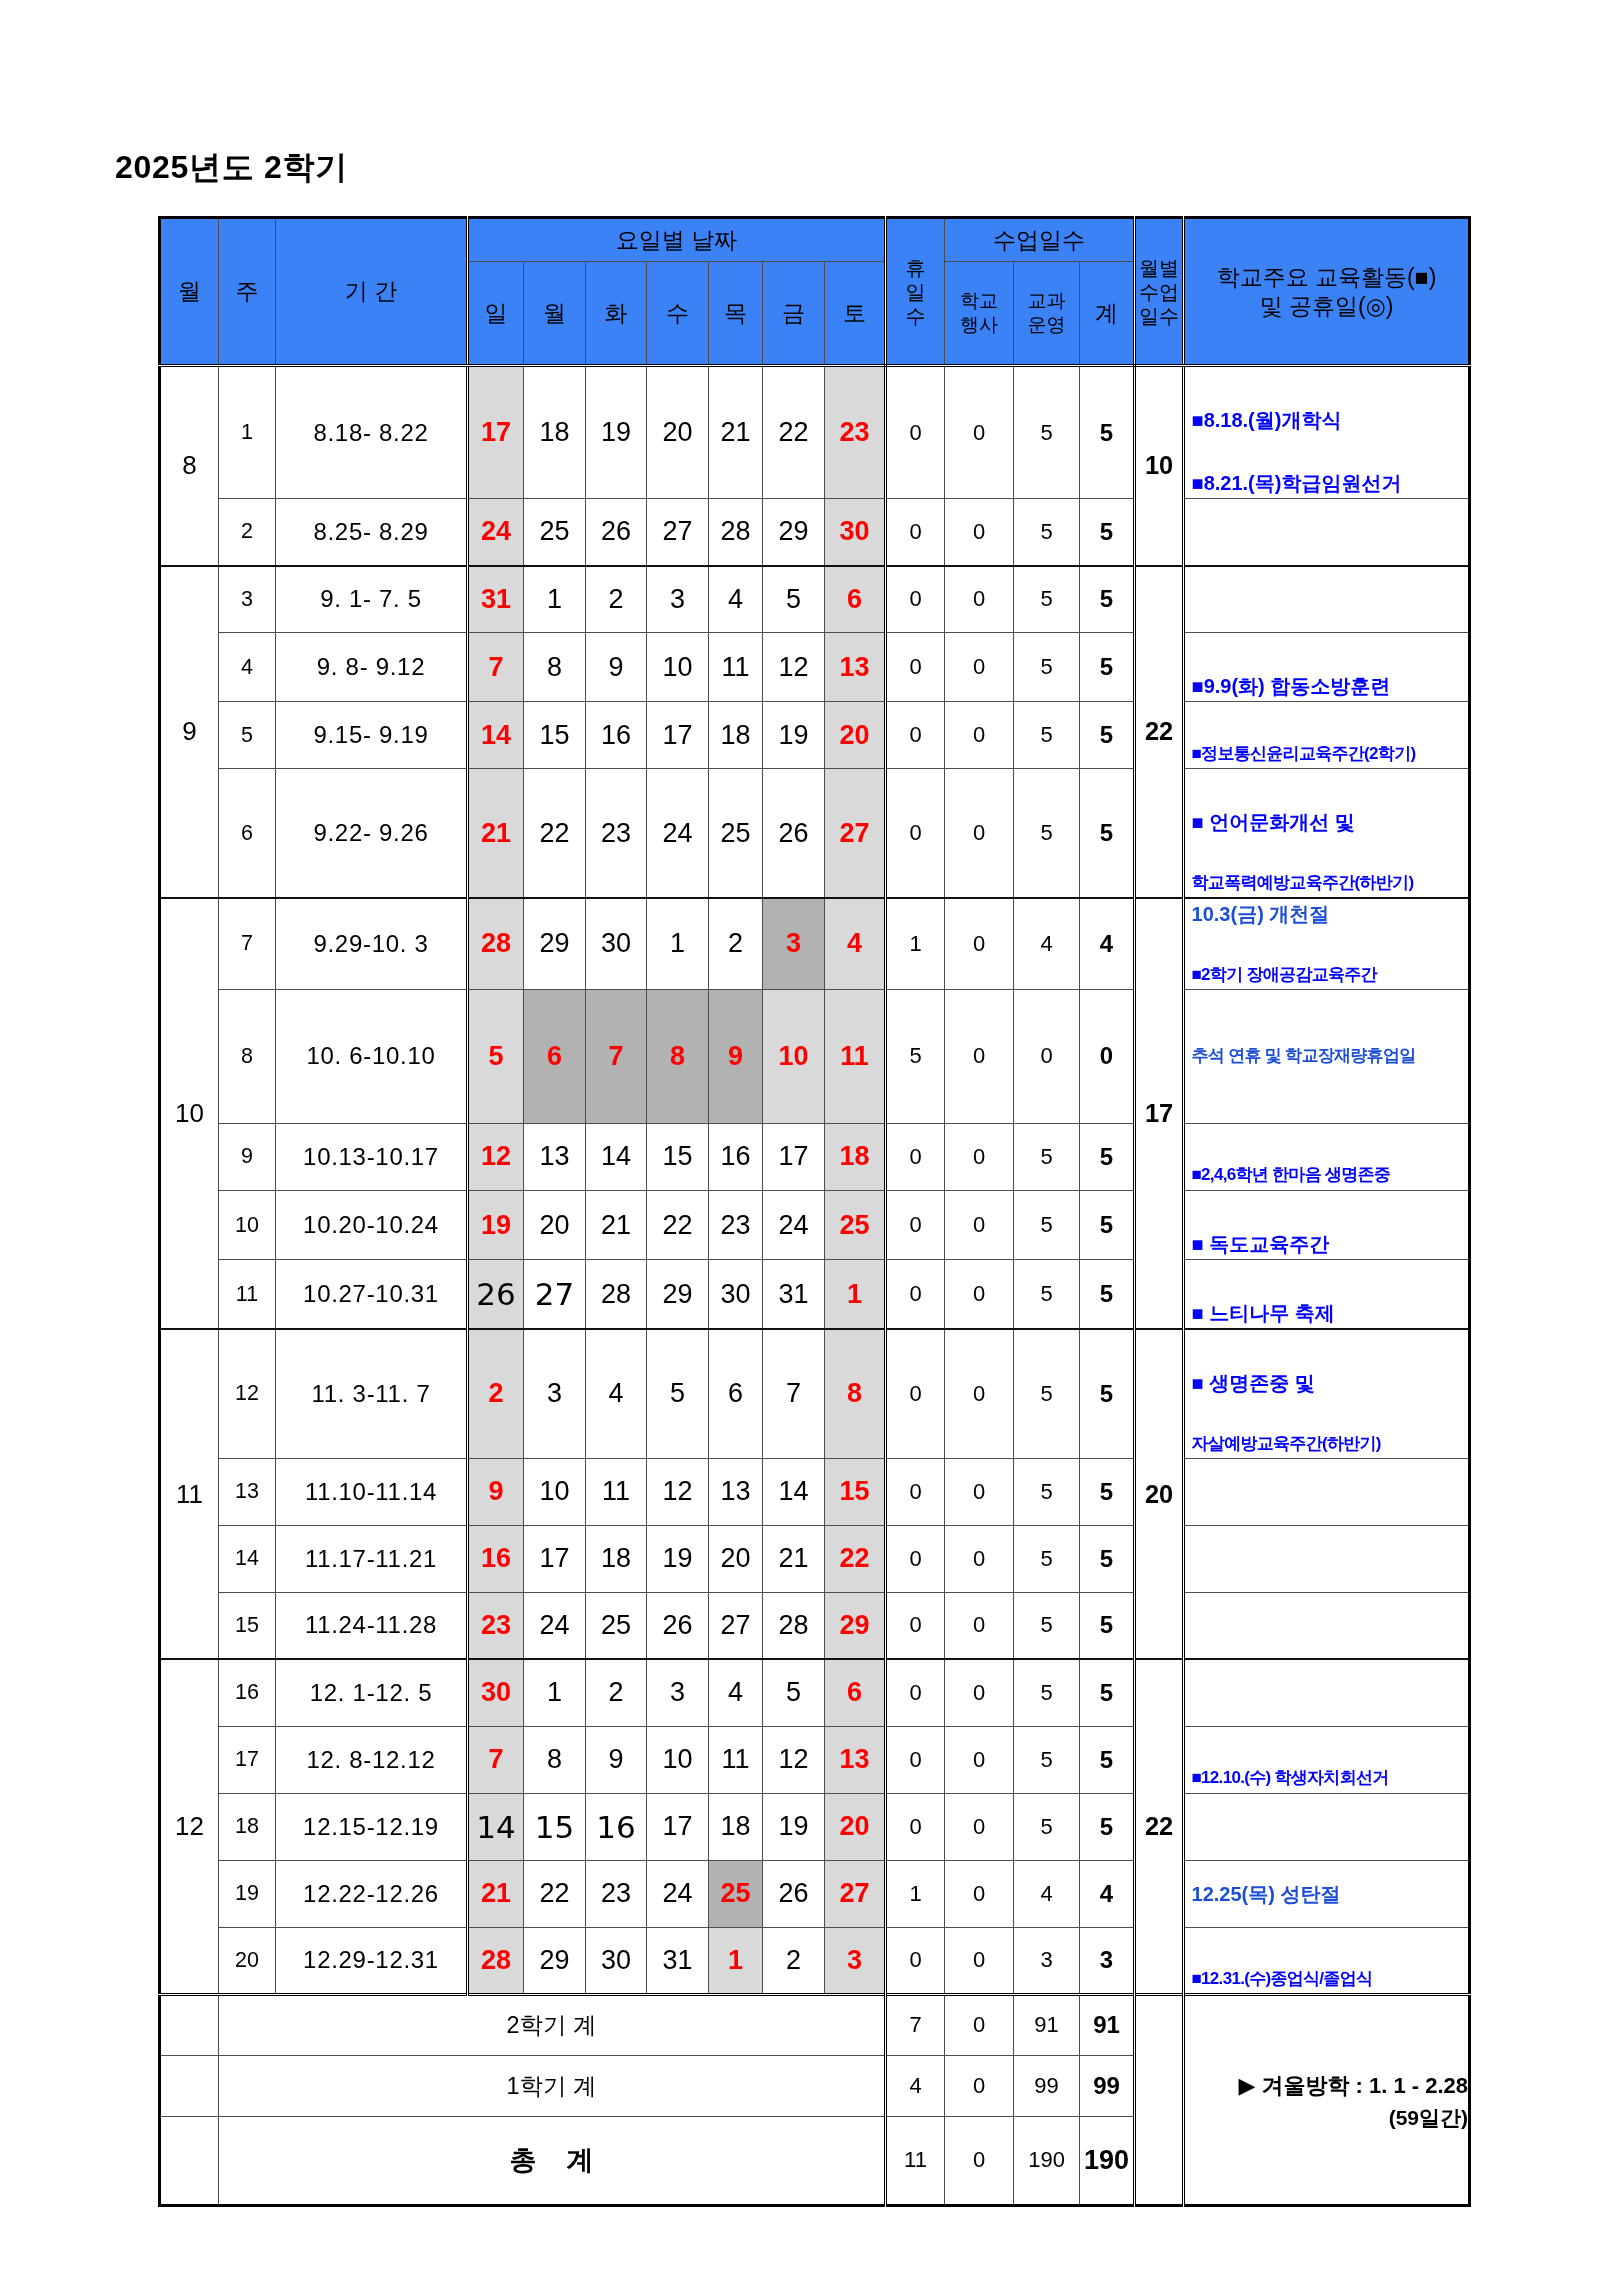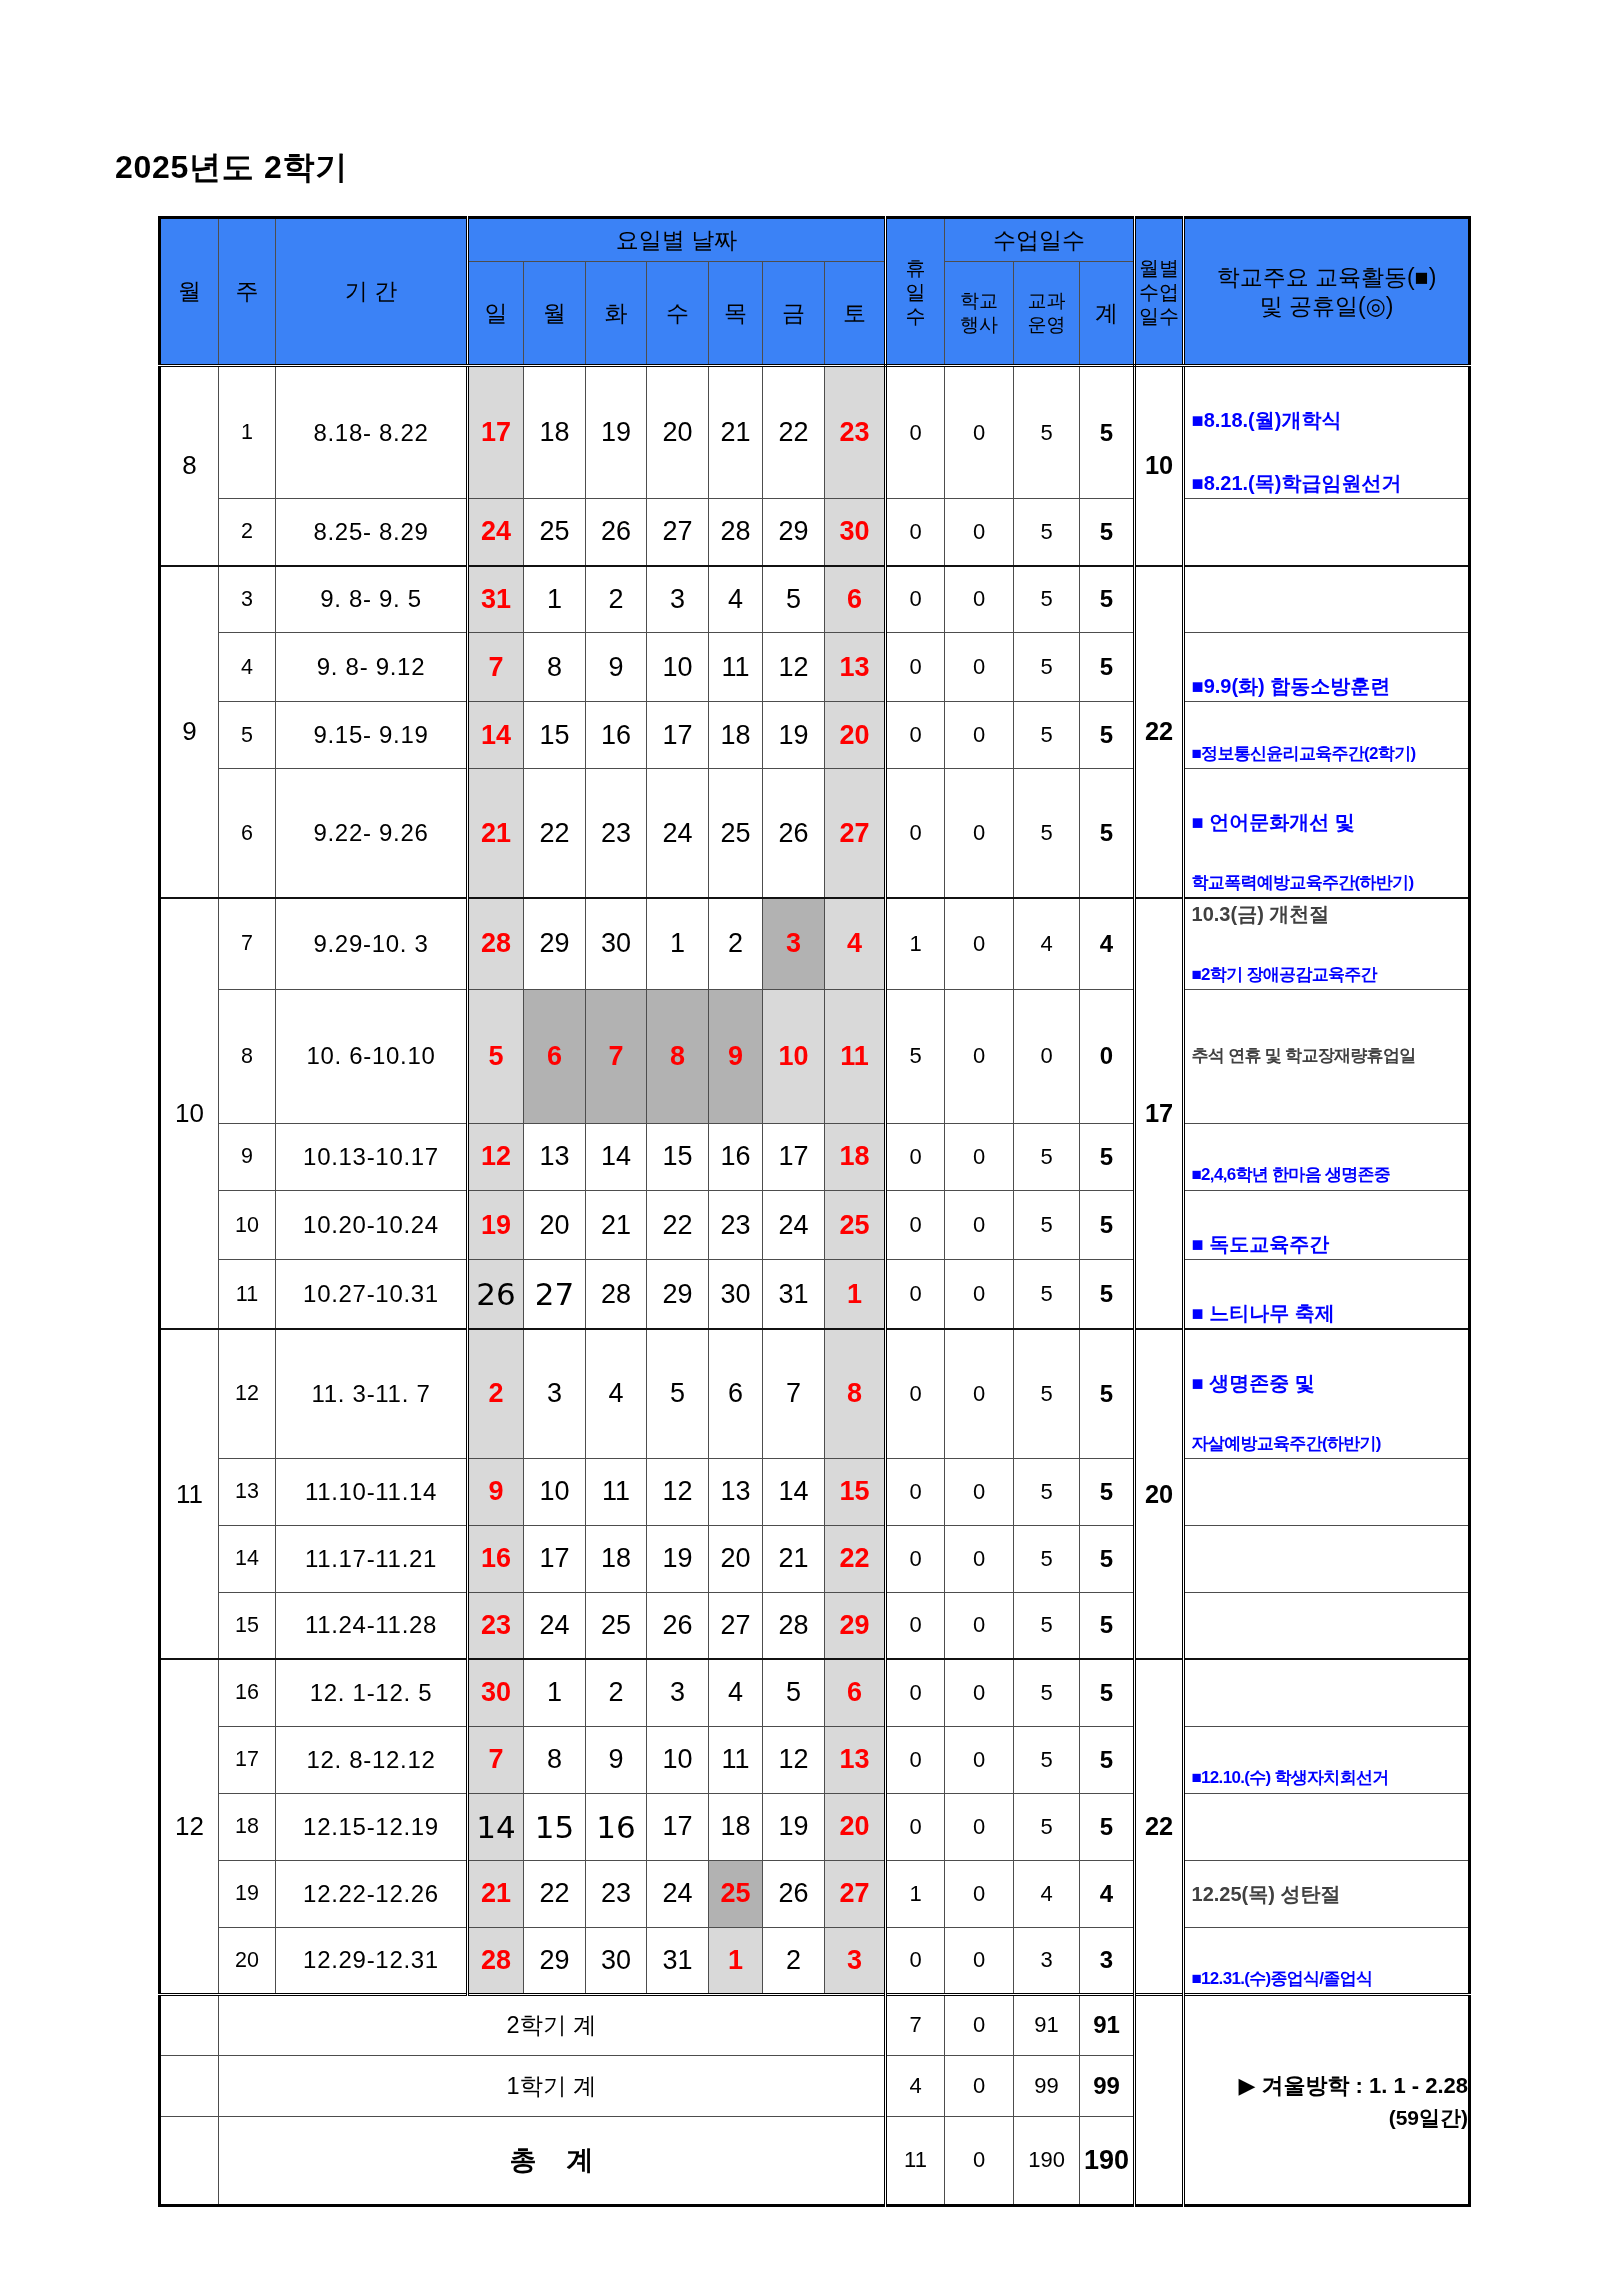--- a/index.html
+++ b/index.html
@@ -41,21 +41,21 @@
   td.day.alt{font-size:31px;font-family:"DejaVu Sans",sans-serif;font-weight:400;}
   .bgl{background:#d9d9d9;}
   .bgd{background:#b2b2b2;}
   td.num{font-size:22px;}
   td.tot{font-size:24px;font-weight:700;}
   td.mtot{font-size:25.4px;font-weight:700;}
   td.notes{text-align:left;padding:2.6px 3.9px 2.6px 6.5px;}
   .nline{font-size:20px;font-weight:700;line-height:1.3;white-space:nowrap;}
   .nline.sm{font-size:17px;letter-spacing:-0.7px;}
   .nline.blue{color:#0000ff;margin-top:37px;}
-  .nline.red{color:#404040;}
+  .nline.red{color:#1d4ed8;}
   td.sum-label{font-size:23.5px;white-space:pre;}
   td.sum-label.grand{font-size:27px;font-weight:700;}
   td.tot.grand{font-size:27px;}
   tr.srow{height:61px;}
   tr.srow.grand-row{height:89px;}
   td.vac{text-align:right;}
   .vline1{font-size:22px;font-weight:700;line-height:1.6;}
   .vline2{font-size:21px;font-weight:700;line-height:1.3;}
 </style>
 </head>
@@ -147,21 +147,21 @@
         <td class="day red bgl" data-name="day-cell">30</td>
         <td class="num v-dbl" data-name="holiday-count">0</td>
         <td class="num" data-name="school-event-days">0</td>
         <td class="num" data-name="curriculum-days">5</td>
         <td class="num tot" data-name="week-total">5</td>
         <td class="notes v-dbl" data-name="note-cell"></td>
       </tr>
       <tr data-name="week-row-3" class="m-top">
         <td class="mcol" data-name="month-label" rowspan="4">9</td>
         <td class="wno" data-name="week-number">3</td>
-        <td class="period" data-name="period-cell">9. 8- 9. 5</td>
+        <td class="period" data-name="period-cell">9. 1- 7. 5</td>
         <td class="day red bgl v-dbl" data-name="day-cell">31</td>
         <td class="day" data-name="day-cell">1</td>
         <td class="day" data-name="day-cell">2</td>
         <td class="day" data-name="day-cell">3</td>
         <td class="day" data-name="day-cell">4</td>
         <td class="day" data-name="day-cell">5</td>
         <td class="day red bgl" data-name="day-cell">6</td>
         <td class="num v-dbl" data-name="holiday-count">0</td>
         <td class="num" data-name="school-event-days">0</td>
         <td class="num" data-name="curriculum-days">5</td>

